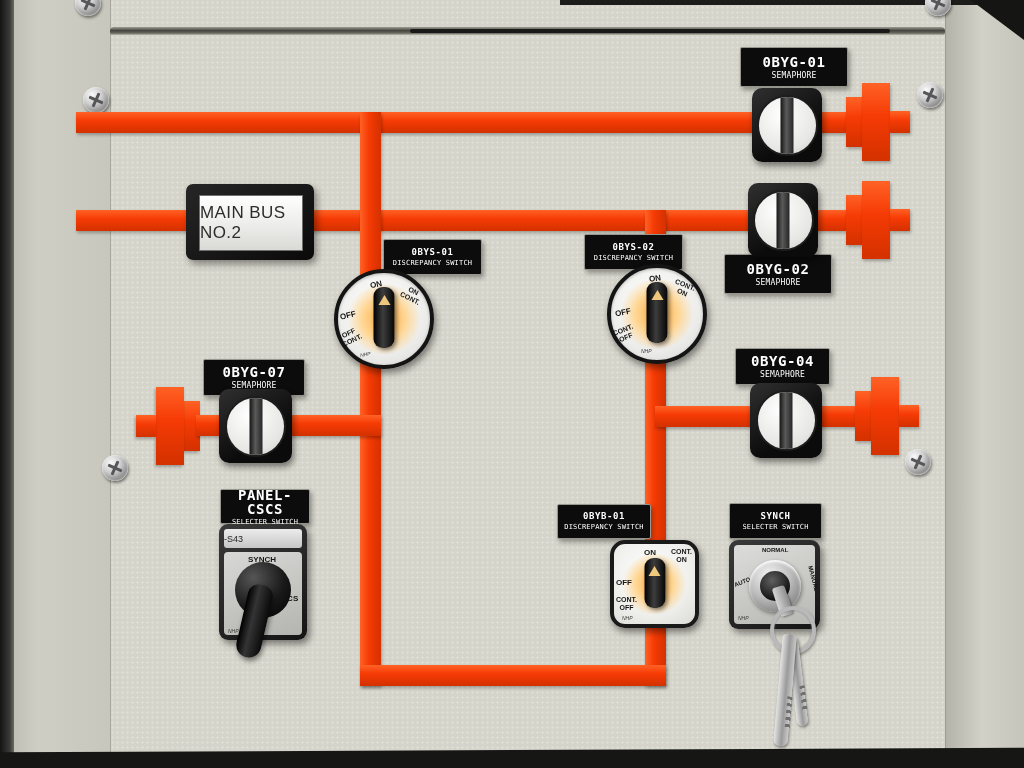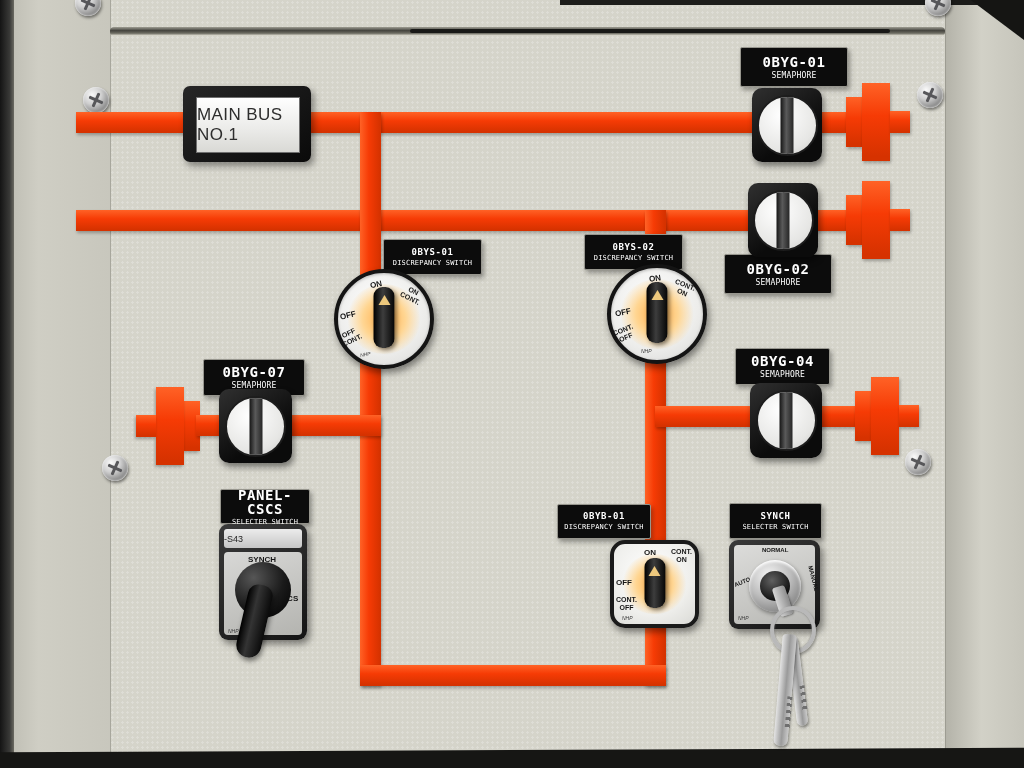--- a/index.html
+++ b/index.html
@@ -161,23 +161,23 @@
     </div>
   <div class="bus" style="left:196px;top:415px;width:185px;height:21px"></div>
 
   <div class="bus" style="left:655px;top:406px;width:202px;height:21px"></div>
   <div class="term" style="left:855px;top:376px">
       <span class="t1"></span>
       <span class="t2"></span>
       <span class="t3"></span>
     </div>
 
-  <div class="buswin" style="left:183px;top:86px;width:128px;height:76px">
+  <div class="buswin" style="left:186px;top:184px;width:128px;height:76px">
     <div class="win">
-        <span>MAIN BUS NO.1</span>
+        <span>MAIN BUS NO.2</span>
       </div>
   </div>
 
   <div class="plate" style="left:740px;top:47px;width:106px;height:38px">
     <span class="l1">0BYG-01</span>
     <span class="l2">SEMAPHORE</span>
   </div>
   <div class="plate" style="left:724px;top:254px;width:106px;height:38px">
     <span class="l1">0BYG-02</span>
     <span class="l2">SEMAPHORE</span>

